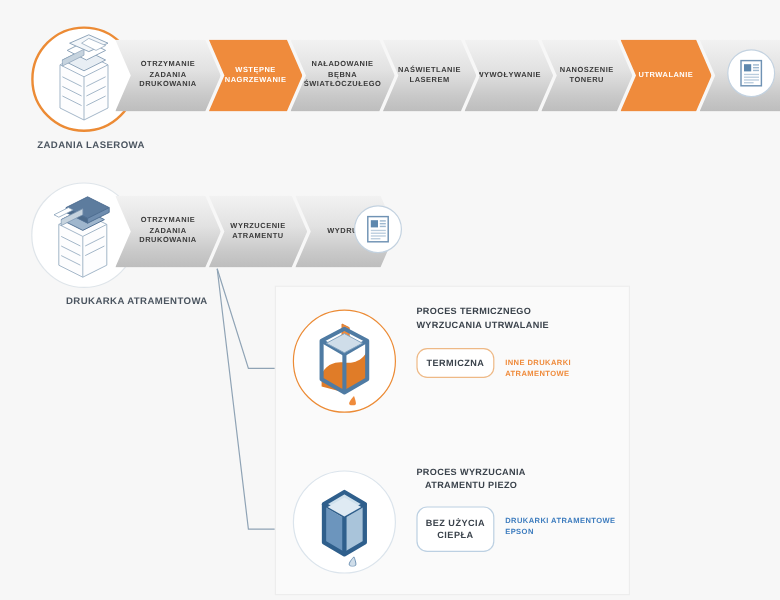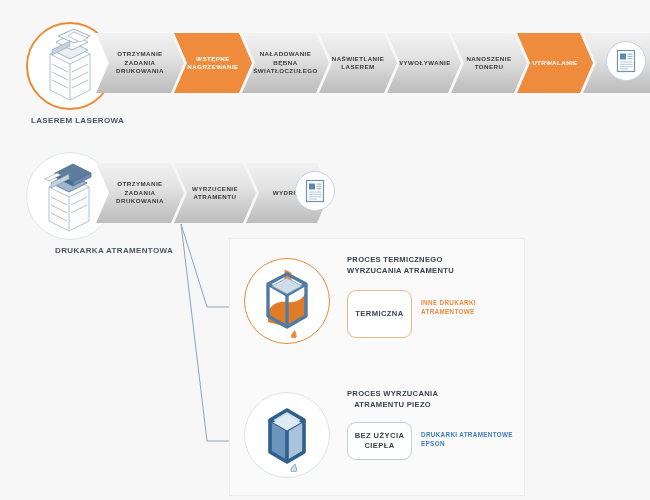--- a/index.html
+++ b/index.html
@@ -126,21 +126,21 @@
     text-align:center;
   }
   .pill span{
     font-size:7.6px;
     line-height:10px;
     letter-spacing:.4px;
     color:#3b434c;
     font-weight:bold;
     white-space:pre-line;
   }
-  .pill-thermal{left:347px;top:290px;width:65px;height:48px;border:1px solid #eeb986;}
+  .pill-thermal{left:347px;top:290px;width:65px;height:25px;border:1px solid #eeb986;}
   .pill-piezo{left:347px;top:422px;width:65px;height:38px;border:1px solid #bcd0e2;}
 
   .opt-note{
     position:absolute;
     font-size:6.3px;
     line-height:9px;
     letter-spacing:.35px;
     font-weight:bold;
     white-space:pre-line;
   }
@@ -174,21 +174,21 @@
       </g>
       <g stroke="#8ba2b8" stroke-width=".8" stroke-linejoin="round">
         <path d="M24,26 L42,17 L60,26 L42,35 Z" fill="#e8eef4"></path>
         <path d="M28,18 L44,10 L60,18 L44,26 Z" fill="#ffffff"></path>
         <path d="M30,12 L46,5 L62,12 L46,19 Z" fill="#f4f7fa"></path>
       </g>
       <path d="M24,26 L42,17 L42,22 L24,31 Z" fill="#c6d3de" stroke="#8ba2b8" stroke-width=".6"></path>
       <path d="M46,8 L60,14 L52,18 L40,12 Z" fill="#ffffff" stroke="#8ba2b8" stroke-width=".6"></path>
     </svg>
   </div>
-  <div class="printer-label lbl-laser">LASEREM LASEROWA</div>
+  <div class="printer-label lbl-laser">ZADANIA LASEROWA</div>
 
   <div class="flow flow-laser">
     <div class="chev grey first abs" style="left:0px;width:88px;">
       <div class="txt">OTRZYMANIE
 ZADANIA
 DRUKOWANIA</div>
     </div>
     <div class="chev orange abs" style="left:78px;width:78px;">
       <div class="txt">WSTĘPNE
 NAGRZEWANIE</div>
@@ -301,21 +301,21 @@
       <path d="M35,38 L35,63" stroke="#c96d20" stroke-width=".8" fill="none"></path>
       <path d="M16,20 L35,10 L54,20 L54,52 L35,63 L16,52 Z" fill="none" stroke="#4f7ba3" stroke-width="3.4" stroke-linejoin="round"></path>
       <path d="M16,20 L35,31 L54,20" fill="none" stroke="#4f7ba3" stroke-width="3.4" stroke-linejoin="round"></path>
       <path d="M35,31 L35,63" fill="none" stroke="#4f7ba3" stroke-width="3.4"></path>
       <path d="M20,22 L35,30 L50,22 L35,14 Z" fill="#cfdde9"></path>
       <path d="M35,14 L50,22 L35,30 L20,22 Z" fill="none" stroke="#7fa0bd" stroke-width=".8"></path>
       <path d="M43,66 C43,66 39,70 39,72.2 C39,73.6 40.4,74 41.8,74 C43.2,74 44.6,73.6 44.6,72.2 C44.6,70 43,66 43,66 Z" fill="#ef8b3c"></path>
     </svg>
   </div>
   <div class="opt-title title-thermal">PROCES TERMICZNEGO
-WYRZUCANIA ATRAMENTU</div>
+WYRZUCANIA UTRWALANIE</div>
   <div class="pill pill-thermal">
     <span>TERMICZNA</span>
   </div>
   <div class="opt-note note-thermal">INNE DRUKARKI
 ATRAMENTOWE</div>
 
   <div class="opt-circle opt-piezo">
     <svg width="70" height="74" viewBox="0 0 70 74">
       <path d="M18,24 L35,34 L35,64 L18,54 Z" fill="#6c95bd"></path>
       <path d="M35,34 L52,24 L52,54 L35,64 Z" fill="#a9c4da"></path>

